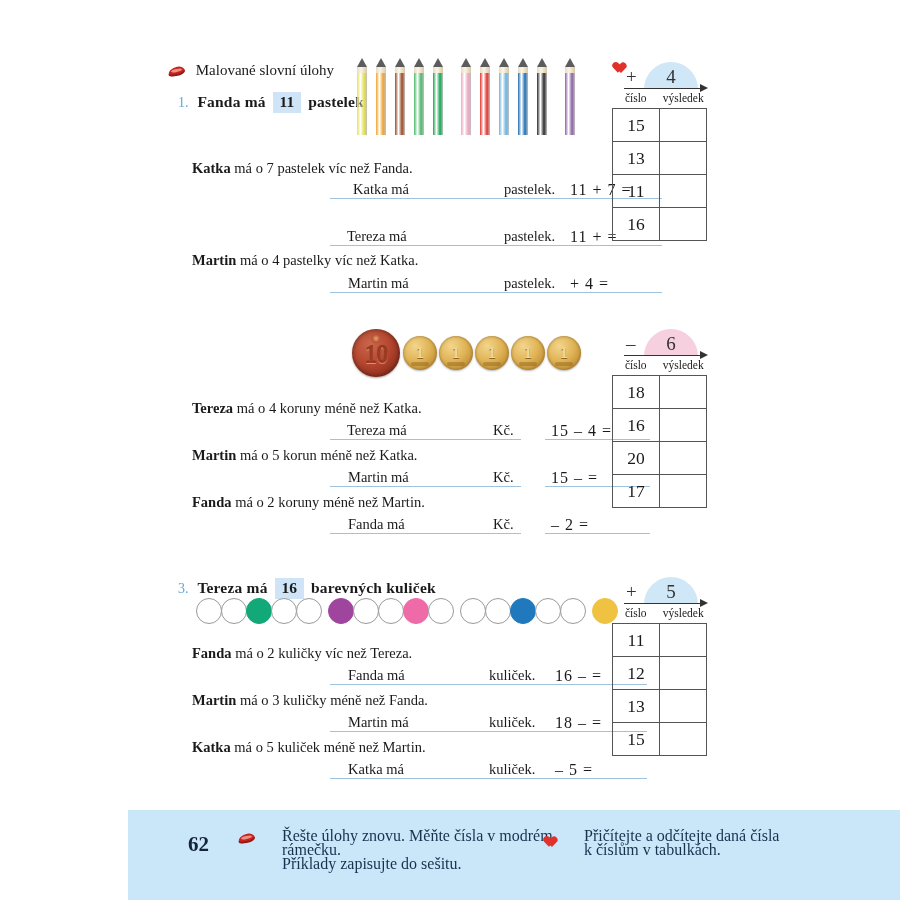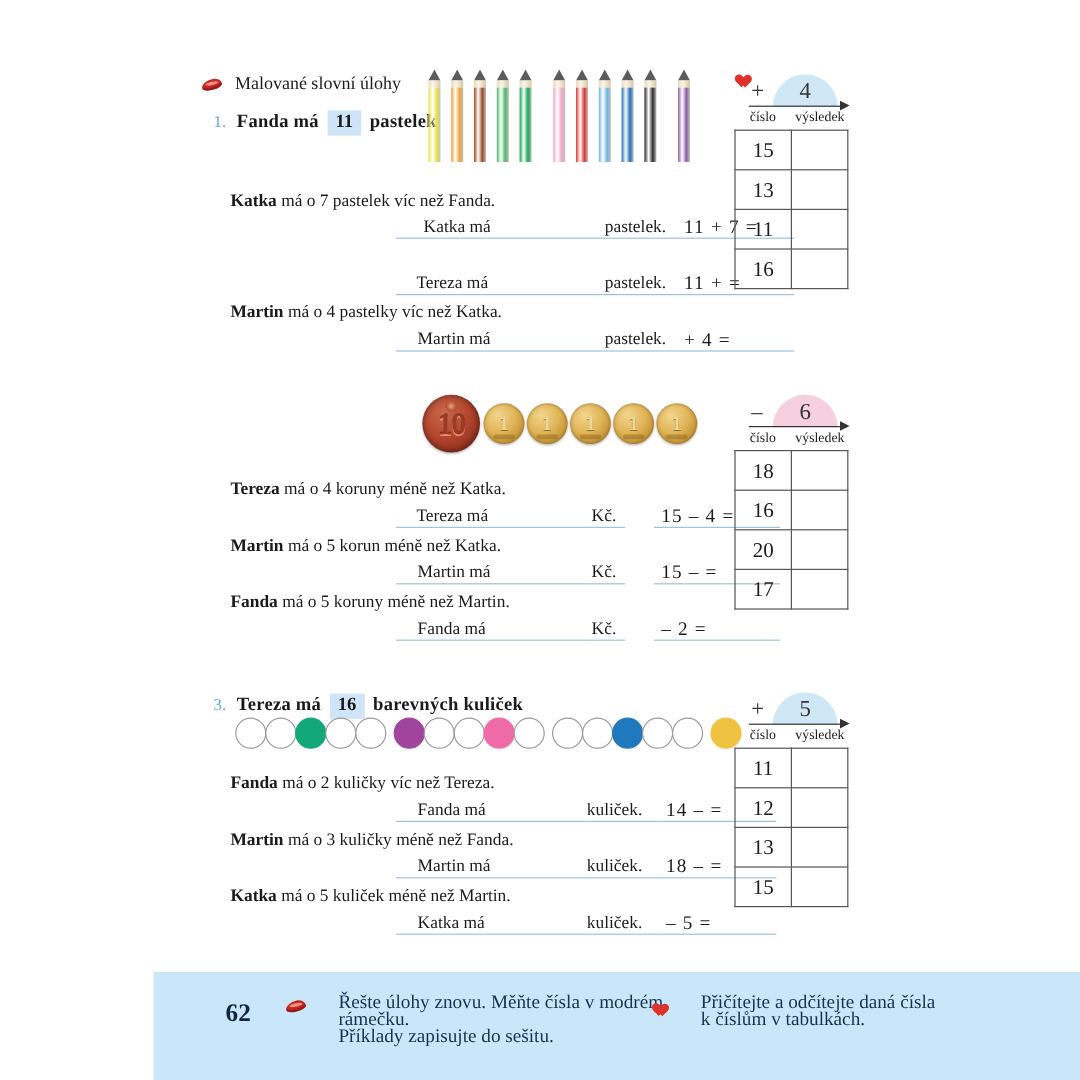--- a/index.html
+++ b/index.html
@@ -312,21 +312,21 @@
   <div class="stmt" style="left:192px; top:447px;">
     <b>Martin</b>
     <span>má o 5 korun méně než Katka.</span>
   </div>
   <div class="answer-row" style="left:330px; top:468px;">
     <span class="blank text" style="width:125px; text-align:left; padding-left:18px;">Martin má</span><span class="blank text" style="width:36px;"></span><span class="blank text" style="width:30px; text-align:left; padding-left:2px;">Kč.</span><span class="eq" style="width:105px; margin-left:24px; padding-left:6px;">15 –      =</span>
   </div>
 
   <div class="stmt" style="left:192px; top:494px;">
     <b>Fanda</b>
-    <span>má o 5 koruny méně než Martin.</span>
+    <span>má o 2 koruny méně než Martin.</span>
   </div>
   <div class="answer-row" style="left:330px; top:515px;">
     <span class="blank text" style="width:125px; text-align:left; padding-left:18px;">Fanda má</span><span class="blank text" style="width:36px;"></span><span class="blank text" style="width:30px; text-align:left; padding-left:2px;">Kč.</span><span class="eq" style="width:105px; margin-left:24px; padding-left:6px;">      – 2 =</span>
   </div>
 
   <div class="table-wrap" style="left:612px; top:325px;">
     <div class="t-head">
       <span class="op">–</span>
       <span class="semi pink">6</span>
       <span class="arrowline"></span>
@@ -382,21 +382,21 @@
       <div class="bead" style="background: rgb(255, 255, 255);"></div>
       <div class="bead gap" style="background: rgb(255, 255, 255);"></div>
       <div class="bead" style="background: rgb(240, 194, 66); border-color: rgb(240, 194, 66);"></div>
     </div>
 
   <div class="stmt" style="left:192px; top:645px;">
     <b>Fanda</b>
     <span>má o 2 kuličky víc než Tereza.</span>
   </div>
   <div class="answer-row" style="left:330px; top:666px;">
-    <span class="blank text" style="width:125px; text-align:left; padding-left:18px;">Fanda má</span><span class="blank text" style="width:32px;"></span><span class="blank text" style="width:60px; text-align:left; padding-left:2px;">kuliček.</span><span class="eq" style="width:100px; padding-left:8px;">14 –      =</span>
+    <span class="blank text" style="width:125px; text-align:left; padding-left:18px;">Fanda má</span><span class="blank text" style="width:32px;"></span><span class="blank text" style="width:60px; text-align:left; padding-left:2px;">kuliček.</span><span class="eq" style="width:100px; padding-left:8px;">16 –      =</span>
   </div>
 
   <div class="stmt" style="left:192px; top:692px;">
     <b>Martin</b>
     <span>má o 3 kuličky méně než Fanda.</span>
   </div>
   <div class="answer-row" style="left:330px; top:713px;">
     <span class="blank text" style="width:125px; text-align:left; padding-left:18px;">Martin má</span><span class="blank text" style="width:32px;"></span><span class="blank text" style="width:60px; text-align:left; padding-left:2px;">kuliček.</span><span class="eq" style="width:100px; padding-left:8px;">18 –      =</span>
   </div>
 

